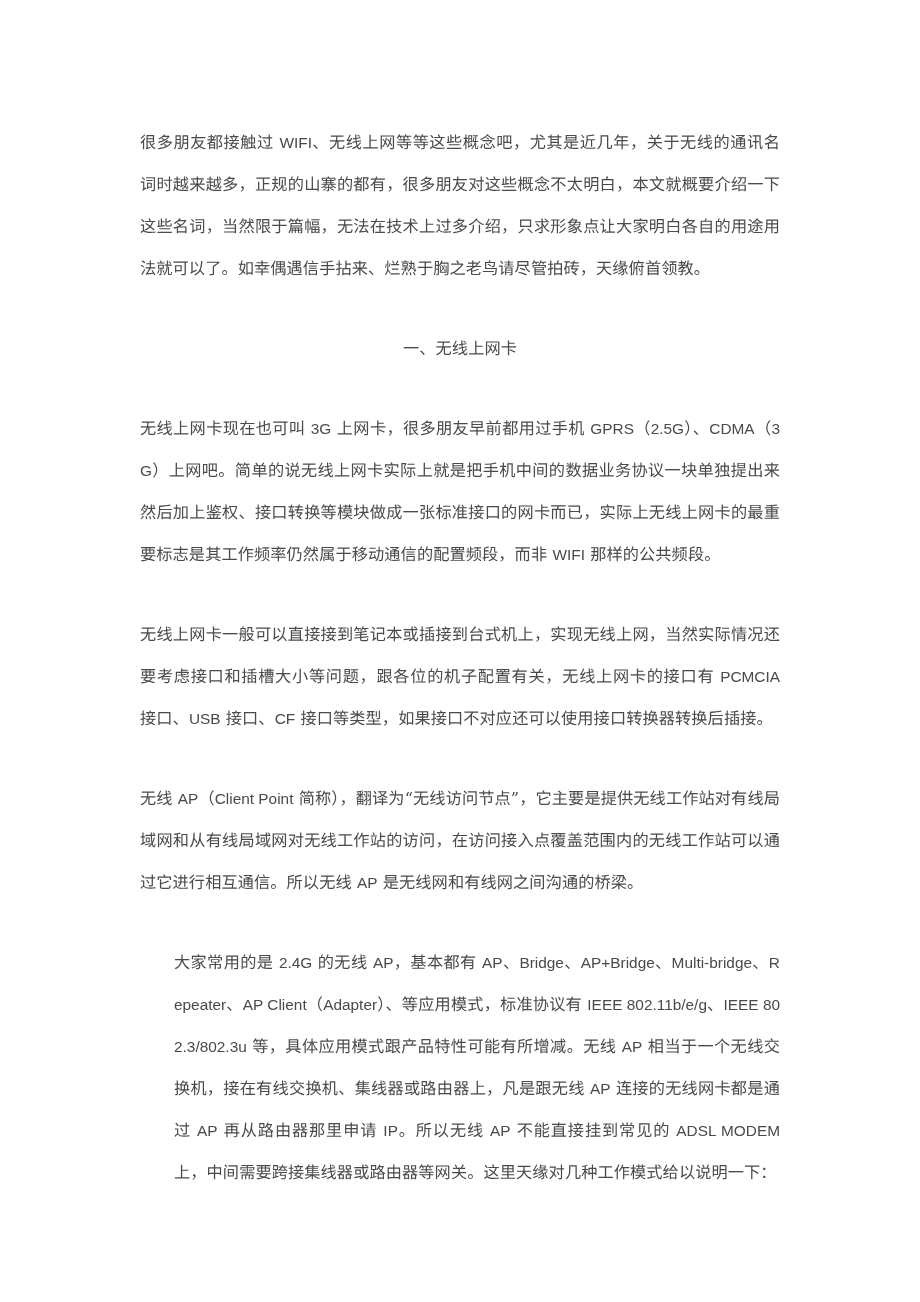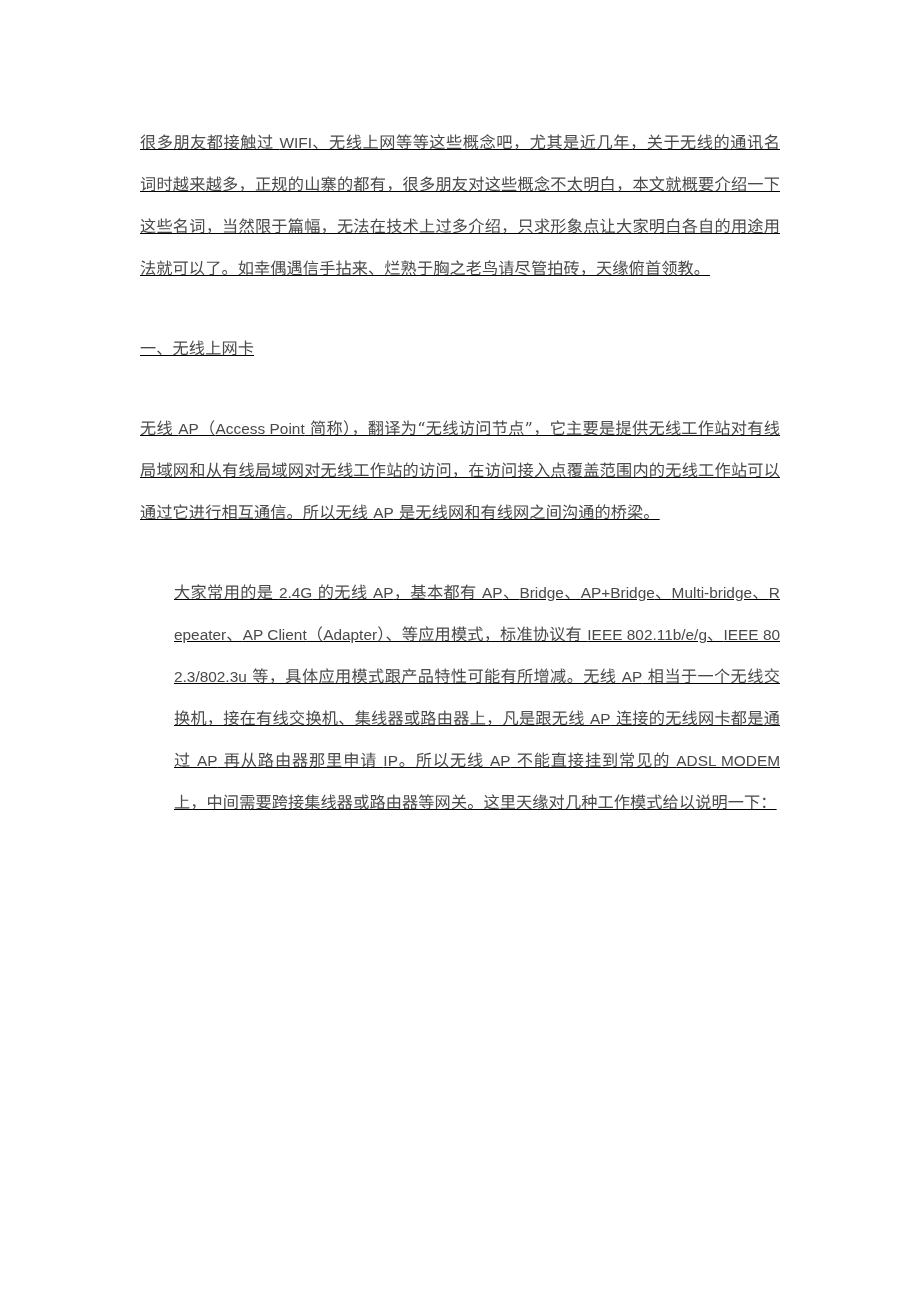--- a/index.html
+++ b/index.html
@@ -17,21 +17,20 @@
   .page {
     position: relative;
     width: 920px;
     height: 1302px;
     background: #ffffff;
     box-sizing: border-box;
     padding: 122px 140px 0 140px;
   }
   .doc-body {
     width: 640px;
-    text-decoration: underline;
   }
   .para {
     margin: 0 0 38px 0;
     font-family: "DejaVu Serif", "Liberation Serif", serif;
     font-size: 16.2px;
     line-height: 42px;
     color: #4a4a4a;
     text-align: justify;
     text-justify: inter-character;
     letter-spacing: 0.1px;
@@ -42,21 +41,21 @@
     margin-bottom: 0;
     margin-left: 34px;
   }
   .heading {
     margin: 0 0 38px 0;
     font-family: "DejaVu Serif", "Liberation Serif", serif;
     font-size: 16.2px;
     line-height: 42px;
     color: #4a4a4a;
     font-weight: normal;
-    text-align: left;
+    text-align: center;
     letter-spacing: 0.1px;
   }
   
   .lat {
     font-family: "Liberation Sans", "DejaVu Sans", sans-serif;
     font-size: 15.4px;
     letter-spacing: 0;
   }
   .para .lat, .heading .lat {
     color: #4a4a4a;
@@ -65,21 +64,23 @@
 </head>
 <body>
 
 <div class="page">
   <div class="doc-body">
 
     <p class="para">很多朋友都接触过 <span class="lat">WIFI</span>、无线上网等等这些概念吧，尤其是近几年，关于无线的通讯名词时越来越多，正规的山寨的都有，很多朋友对这些概念不太明白，本文就概要介绍一下这些名词，当然限于篇幅，无法在技术上过多介绍，只求形象点让大家明白各自的用途用法就可以了。如幸偶遇信手拈来、烂熟于胸之老鸟请尽管拍砖，天缘俯首领教。</p>
 
     <p class="heading">一、无线上网卡</p>
 
+    <p class="para">无线上网卡现在也可叫 <span class="lat">3G</span> 上网卡，很多朋友早前都用过手机 <span class="lat">GPRS</span>（<span class="lat">2.5G</span>）、<span class="lat">CDMA</span>（<span class="lat">3G</span>）上网吧。简单的说无线上网卡实际上就是把手机中间的数据业务协议一块单独提出来然后加上鉴权、接口转换等模块做成一张标准接口的网卡而已，实际上无线上网卡的最重要标志是其工作频率仍然属于移动通信的配置频段，而非 <span class="lat">WIFI</span> 那样的公共频段。</p>
+
+    <p class="para">无线上网卡一般可以直接接到笔记本或插接到台式机上，实现无线上网，当然实际情况还要考虑接口和插槽大小等问题，跟各位的机子配置有关，无线上网卡的接口有 <span class="lat">PCMCIA</span> 接口、<span class="lat">USB</span> 接口、<span class="lat">CF</span> 接口等类型，如果接口不对应还可以使用接口转换器转换后插接。</p>
 
 
-
-    <p class="para">无线 <span class="lat">AP</span>（<span class="lat">Access Point</span> 简称），翻译为“无线访问节点”，它主要是提供无线工作站对有线局域网和从有线局域网对无线工作站的访问，在访问接入点覆盖范围内的无线工作站可以通过它进行相互通信。所以无线 <span class="lat">AP</span> 是无线网和有线网之间沟通的桥梁。</p>
+    <p class="para">无线 <span class="lat">AP</span>（<span class="lat">Client Point</span> 简称），翻译为“无线访问节点”，它主要是提供无线工作站对有线局域网和从有线局域网对无线工作站的访问，在访问接入点覆盖范围内的无线工作站可以通过它进行相互通信。所以无线 <span class="lat">AP</span> 是无线网和有线网之间沟通的桥梁。</p>
 
     <p class="para">大家常用的是 <span class="lat">2.4G</span> 的无线 <span class="lat">AP</span>，基本都有 <span class="lat">AP</span>、<span class="lat">Bridge</span>、<span class="lat">AP+Bridge</span>、<span class="lat">Multi-bridge</span>、<span class="lat">Repeater</span>、<span class="lat">AP Client</span>（<span class="lat">Adapter</span>）、等应用模式，标准协议有 <span class="lat">IEEE 802.11b/e/g</span>、<span class="lat">IEEE 802.3/802.3u</span> 等，具体应用模式跟产品特性可能有所增减。无线 <span class="lat">AP</span> 相当于一个无线交换机，接在有线交换机、集线器或路由器上，凡是跟无线 <span class="lat">AP</span> 连接的无线网卡都是通过 <span class="lat">AP</span> 再从路由器那里申请 <span class="lat">IP</span>。所以无线 <span class="lat">AP</span> 不能直接挂到常见的 <span class="lat">ADSL MODEM</span> 上，中间需要跨接集线器或路由器等网关。这里天缘对几种工作模式给以说明一下：</p>
 
   </div>
 </div>
 
 </body></html>

